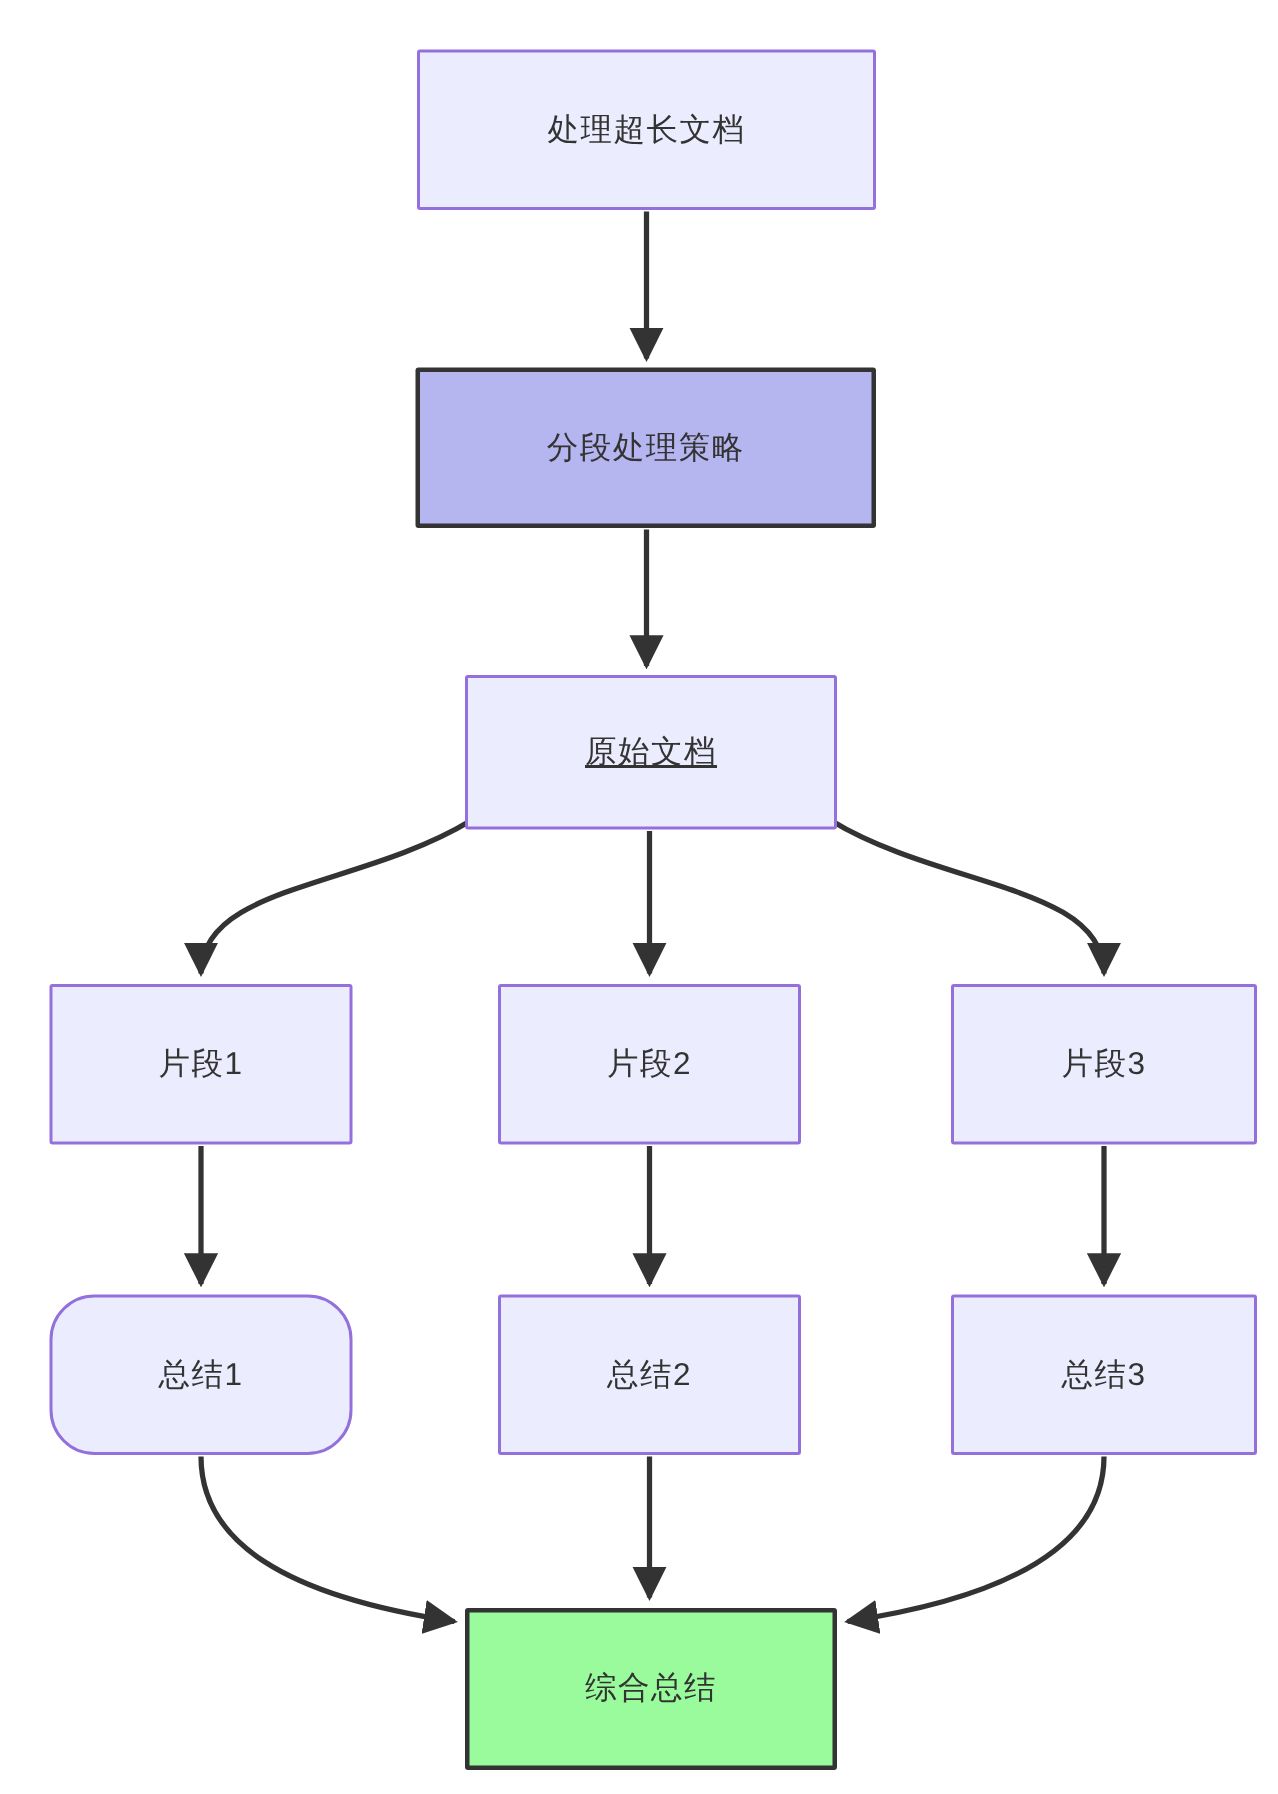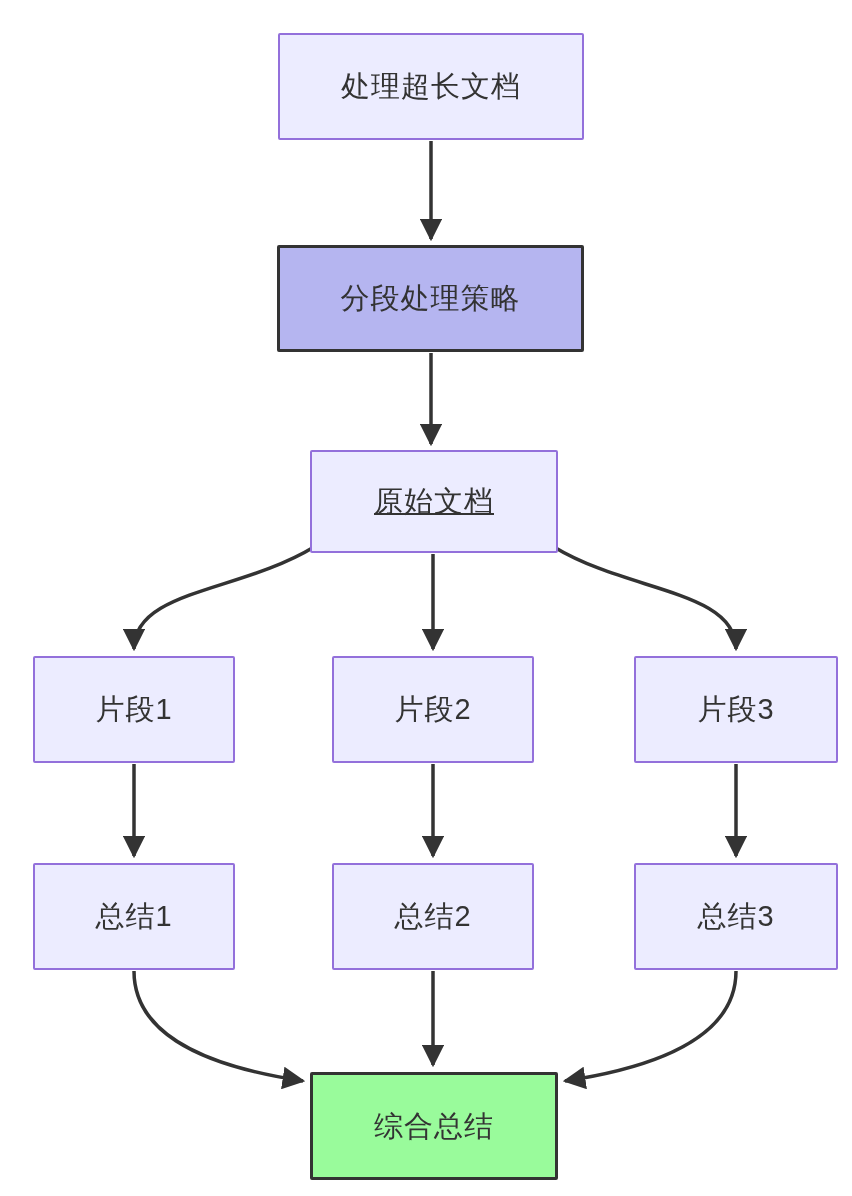--- a/index.html
+++ b/index.html
@@ -30,35 +30,35 @@
   }
   .node {
     position: absolute;
     box-sizing: border-box;
     display: flex;
     align-items: center;
     justify-content: center;
     border-style: solid;
     border-width: 2px;
     border-radius: 2px;
-    font-size: 29px;
+    font-size: 21px;
     letter-spacing: 1px;
     color: #333333;
     text-align: center;
     line-height: 1.2;
     user-select: none;
   }
   
   .n0 { left: 278px; top: 33px;   width: 306px; height: 107px; }
   .n1 { left: 277px; top: 245px;  width: 307px; height: 107px; justify-content: center; }
   .n2 { left: 310px; top: 450px;  width: 248px; height: 103px; text-decoration: underline; }
   .n3 { left: 33px;  top: 656px;  width: 202px; height: 107px; }
   .n4 { left: 332px; top: 656px;  width: 202px; height: 107px; }
   .n5 { left: 634px; top: 656px;  width: 204px; height: 107px; }
-  .n6 { left: 33px;  top: 863px;  width: 202px; height: 107px; }
+  .n6 { left: 33px;  top: 863px;  width: 202px; height: 107px; border-radius: 30px; }
   .n7 { left: 332px; top: 863px;  width: 202px; height: 107px; }
   .n8 { left: 634px; top: 863px;  width: 204px; height: 107px; text-align: center; }
   .n9 { left: 310px; top: 1072px; width: 248px; height: 108px; }
 </style>
 </head>
 <body>
 
 <div class="canvas" style="background: rgb(255, 255, 255);">
 
   <svg class="edges" viewBox="0 0 852 1196">

